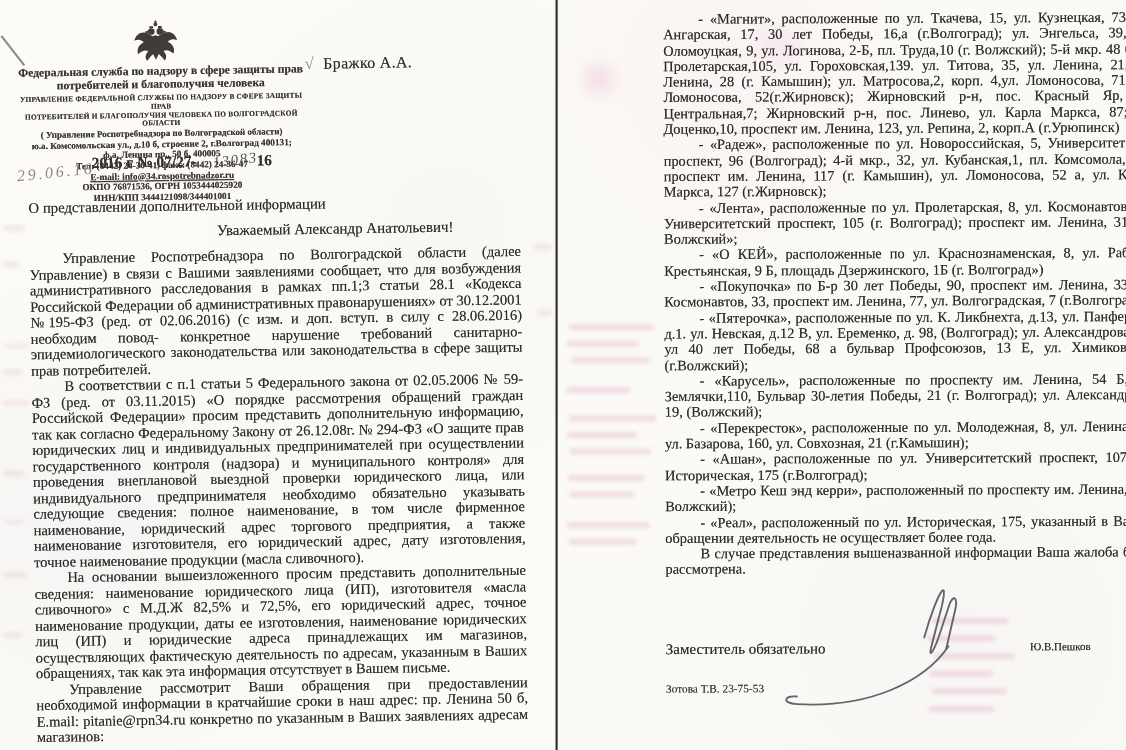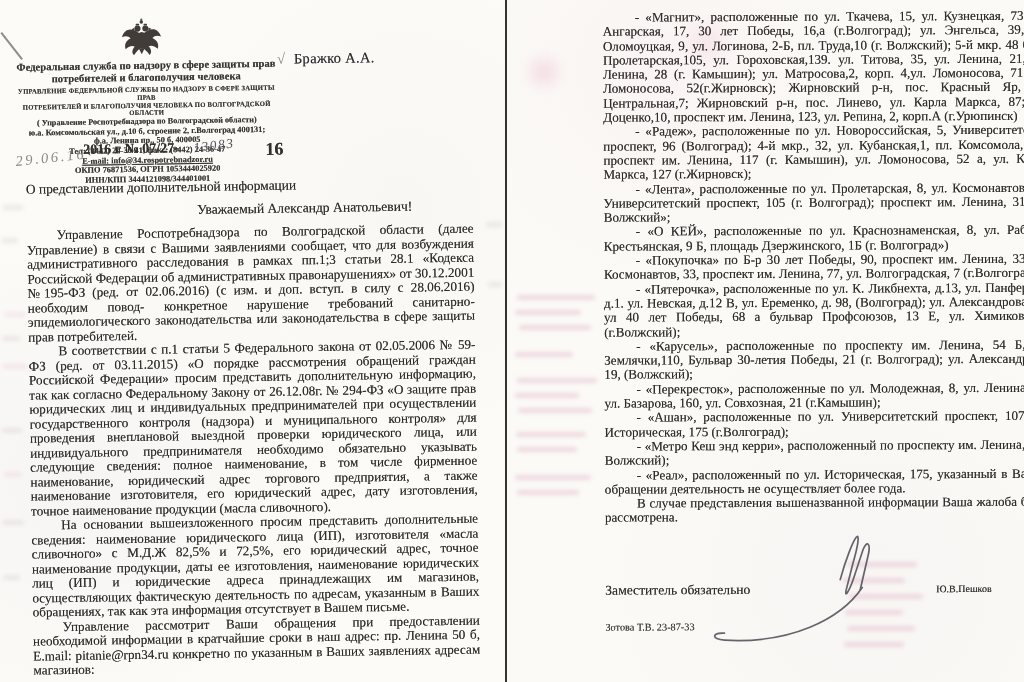--- a/index.html
+++ b/index.html
@@ -38,21 +38,21 @@
   .lh-email{font-size:8.4px;font-weight:bold;text-decoration:underline;}
   .emblem{left:124px;top:15px;width:44px;height:40px;}
 
   .annot-check{left:281px;top:51px;font-size:15px;color:#3a3a3e;}
   .annot-name{left:298px;top:51px;font-size:14.5px;color:#2f2f33;letter-spacing:.3px;}
 
   .hand{font-style:italic;letter-spacing:2.5px;color:#8e8880;}
   .hw-date{left:18px;top:146px;font-size:14.5px;transform:rotate(-5deg);}
   .ref-prefix{left:86px;top:139px;font-size:14px;font-weight:bold;color:#33302d;}
   .hw-number{left:196px;top:137px;font-size:13.5px;transform:rotate(-6deg);color:#55525b;letter-spacing:1.5px;}
-  .ref-suffix{left:268px;top:139px;font-size:18px;font-weight:bold;color:#33302d;}
+  .ref-suffix{left:236px;top:139px;font-size:14px;font-weight:bold;color:#33302d;}
 
   .subject{left:28px;top:178px;font-size:13.4px;}
   .salutation{left:28px;top:201px;width:447px;text-align:center;padding-left:55px;font-size:13.6px;}
 
   .body-left{left:28px;top:225px;width:447px;font-size:13.2px;line-height:14.5px;text-align:justify;}
   .body-left p{margin:0;text-indent:30px;}
 
   .body-right{left:97px;top:10px;width:446px;font-size:13.1px;line-height:14.3px;text-align:justify;}
   .body-right p{margin:0;text-indent:32px;}
 
@@ -182,15 +182,15 @@
 
     <svg class="abs sig-svg" viewBox="0 0 210 140">
       <g fill="none" stroke="#4c4a52" stroke-width="1.7" stroke-linecap="round" opacity=".85">
         <path d="M150 52 C156 30 163 14 166 10 C170 5 168 18 163 35 L156 62 C154 70 158 66 163 52 L173 22 C177 12 181 16 178 28 L170 62"></path>
         <path d="M172 60 C150 92 100 116 34 112 C20 111 22 104 34 105"></path>
       </g>
     </svg>
 
     <div class="abs sig-title doc-text">Заместитель обязательно</div>
     <div class="abs sig-name doc-text">Ю.В.Пешков</div>
-    <div class="abs sig-contact doc-text">Зотова Т.В. 23-87-33</div>
+    <div class="abs sig-contact doc-text">Зотова Т.В. 23-75-53</div>
   </div>
 </div>
 
 </body></html>

